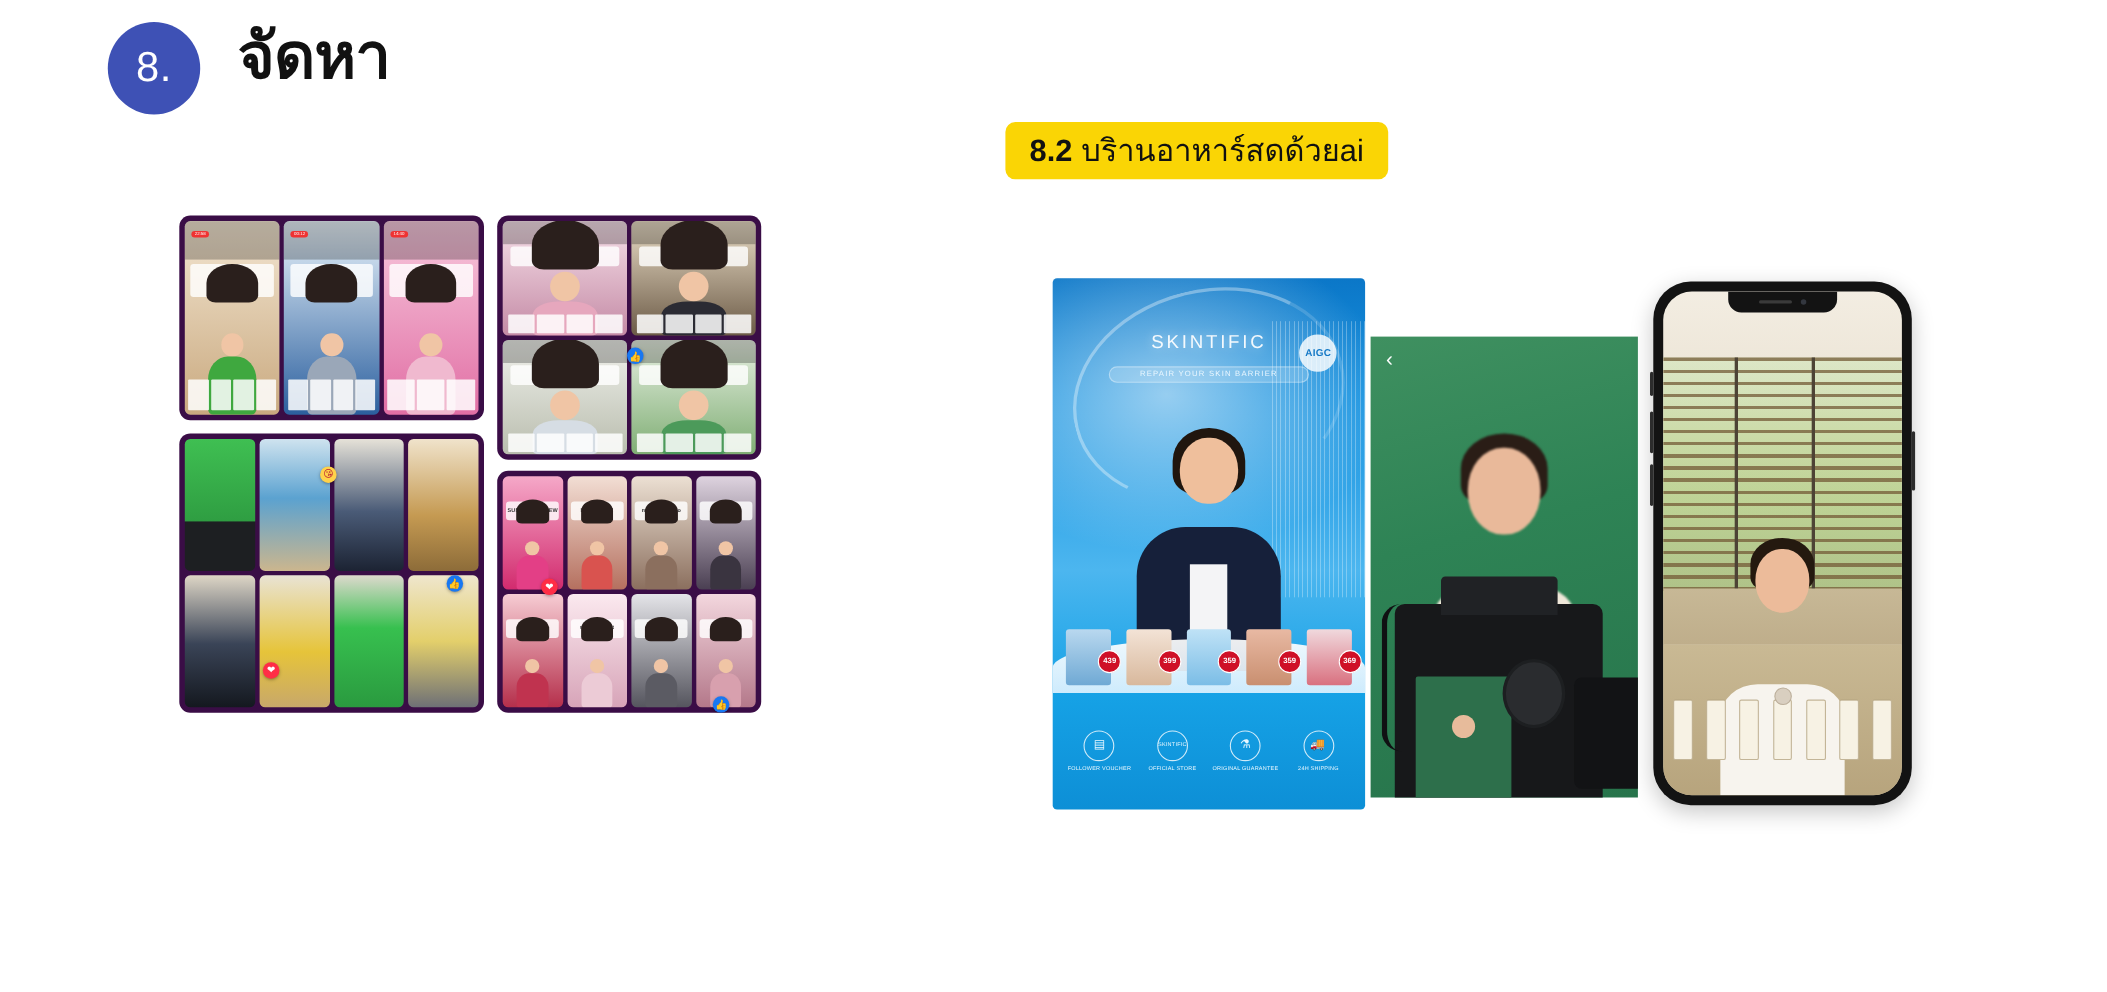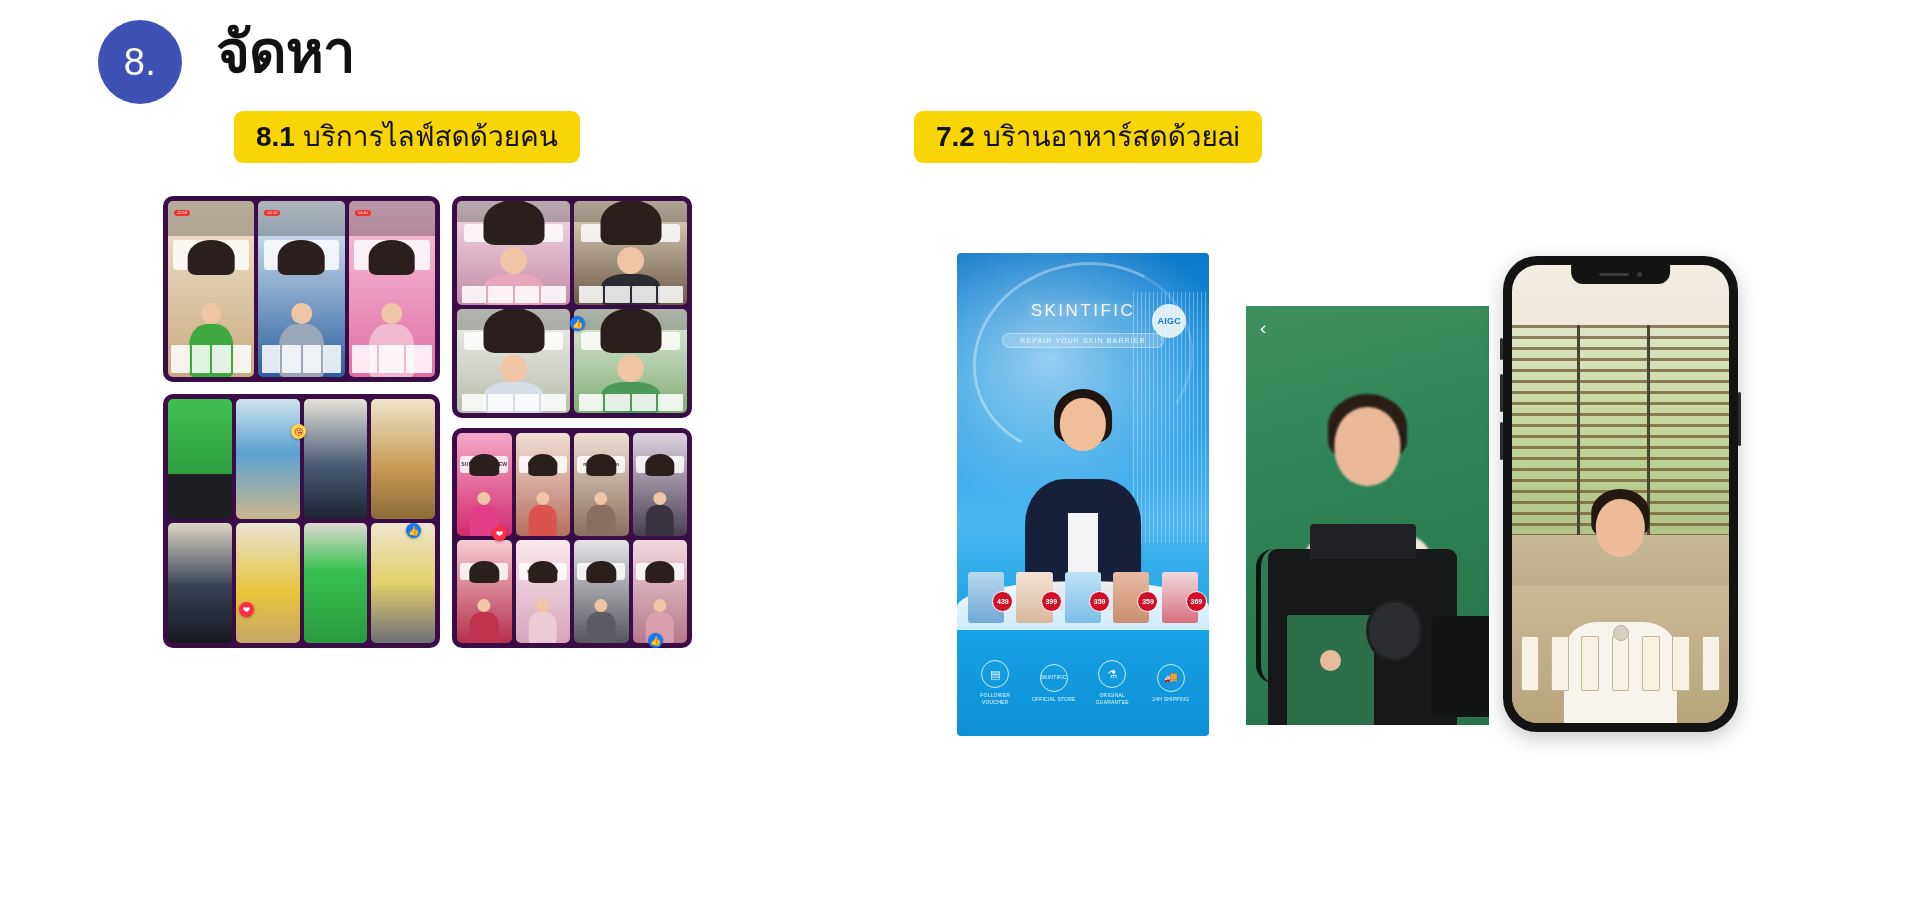--- a/index.html
+++ b/index.html
@@ -88,21 +88,21 @@
     position: absolute; width: 15px; height: 15px; border-radius: 50%;
     display: flex; align-items: center; justify-content: center;
     font-size: 9px; z-index: 5; box-shadow: 0 1px 3px rgba(0,0,0,.35);
   }
   .bub-like { background: #1877f2; color: #fff; }
   .bub-heart { background: #ff2d46; color: #fff; }
   .bub-kiss { background: #ffd24a; color: #b23; }
 
   
   #ai-studio {
-    position: absolute; left: 957px; top: 253px; width: 252px; height: 483px;
+    position: absolute; left: 957px; top: 253px; width: 284px; height: 483px;
     border-radius: 4px; overflow: hidden;
     background: linear-gradient(180deg,#0b77c8 0%,#1892df 22%,#4cb6ef 55%,#16a2e6 78%,#0d8fd6 100%);
     padding-left: 36px;
   }
   #ai-studio .glow {
     position: absolute; left: -18%; top: -6%; width: 136%; height: 62%;
     background: radial-gradient(ellipse at 40% 45%, rgba(255,255,255,.55) 0%, rgba(255,255,255,0) 62%);
   }
   #ai-studio .arcs {
     position: absolute; left: 6%; top: 2%; width: 88%; height: 40%;
@@ -270,26 +270,22 @@
 
   <div class="header">
     <div class="num-badge">
       <span>8.</span>
     </div>
     <div class="title-row">
       <span class="title-th">จัดหา</span>
     </div>
   </div>
 
-  <div class="pill" id="pill-1">
-    <span class="bold">8.1</span>
-    <span>บริการไลฟ์สดด้วยคน</span>
-  </div>
   <div class="pill" id="pill-2">
-    <span class="bold">7.2</span>
+    <span class="bold">8.2</span>
     <span>บริานอาหาร์สดด้วยai</span>
   </div>
 
   <div class="collage" id="collage-a">
     <div class="cell" style="background:linear-gradient(180deg,#f3e6d2,#c9a97f)">
       <div class="head-strip"></div>
       <div class="tiny-ts">22:58</div>
       <div class="banner">Green &amp; Organic</div>
       <div class="hair"></div>
       <div class="person" style="--top:#3fa83f"></div>

